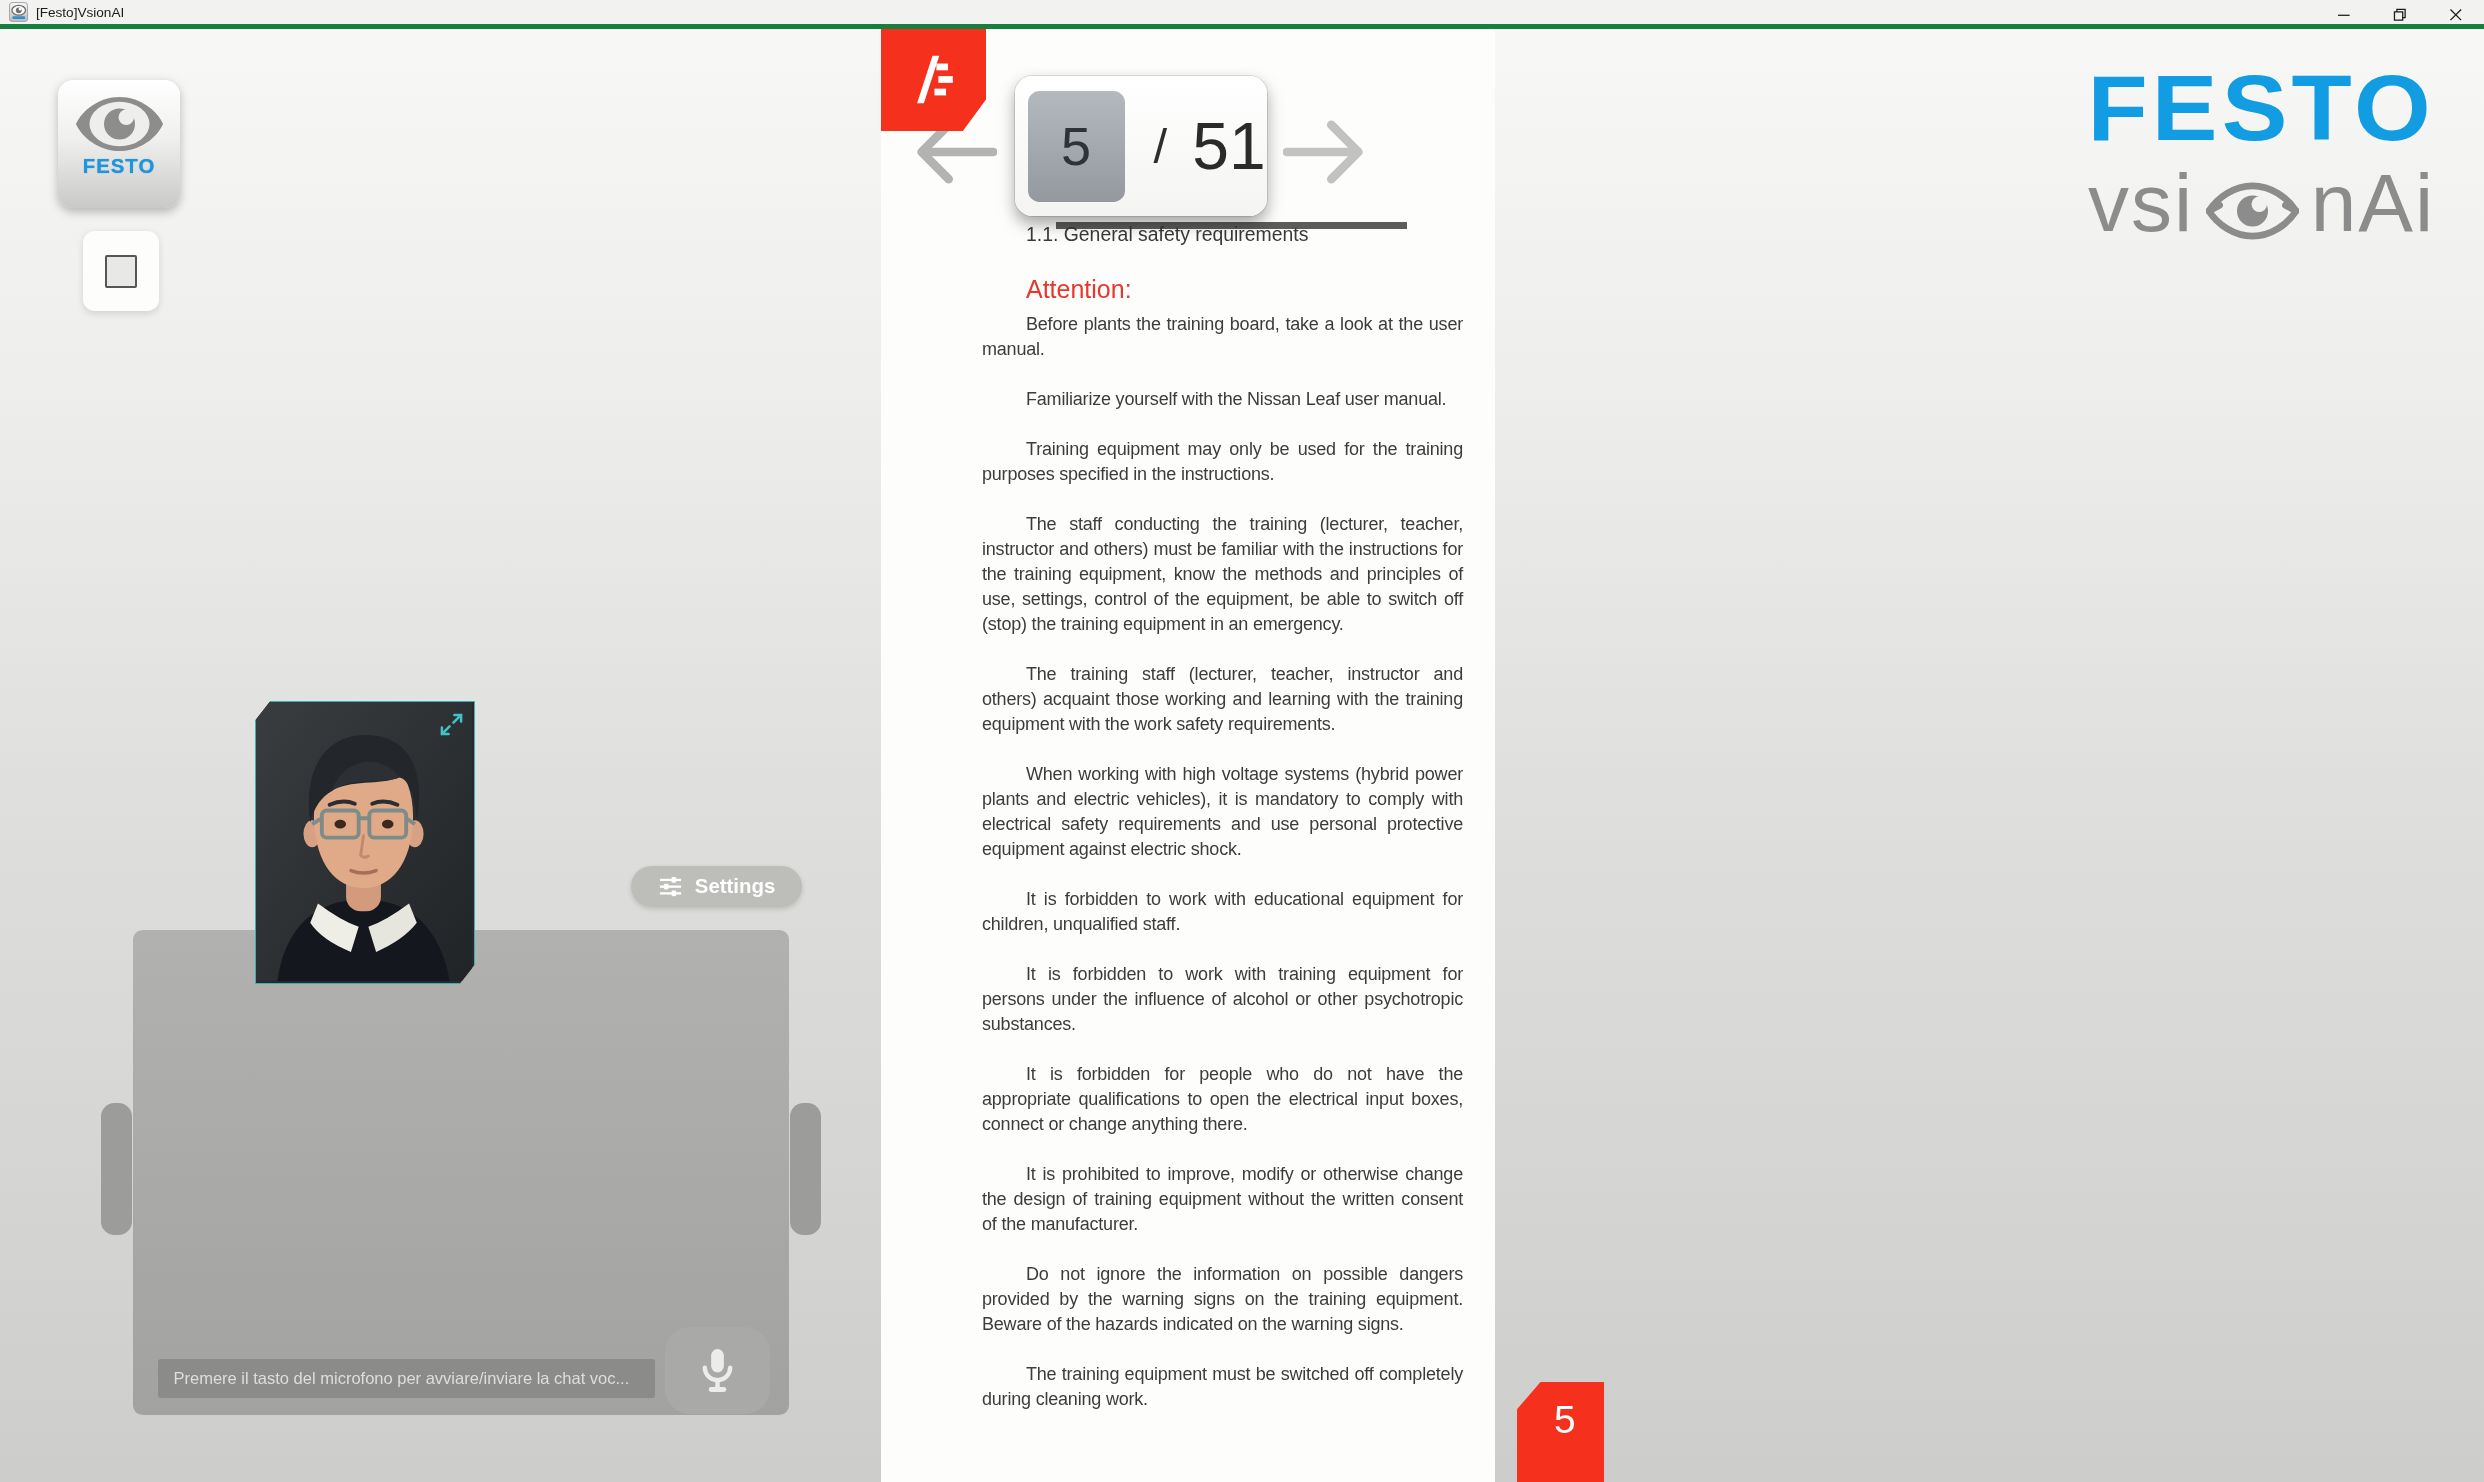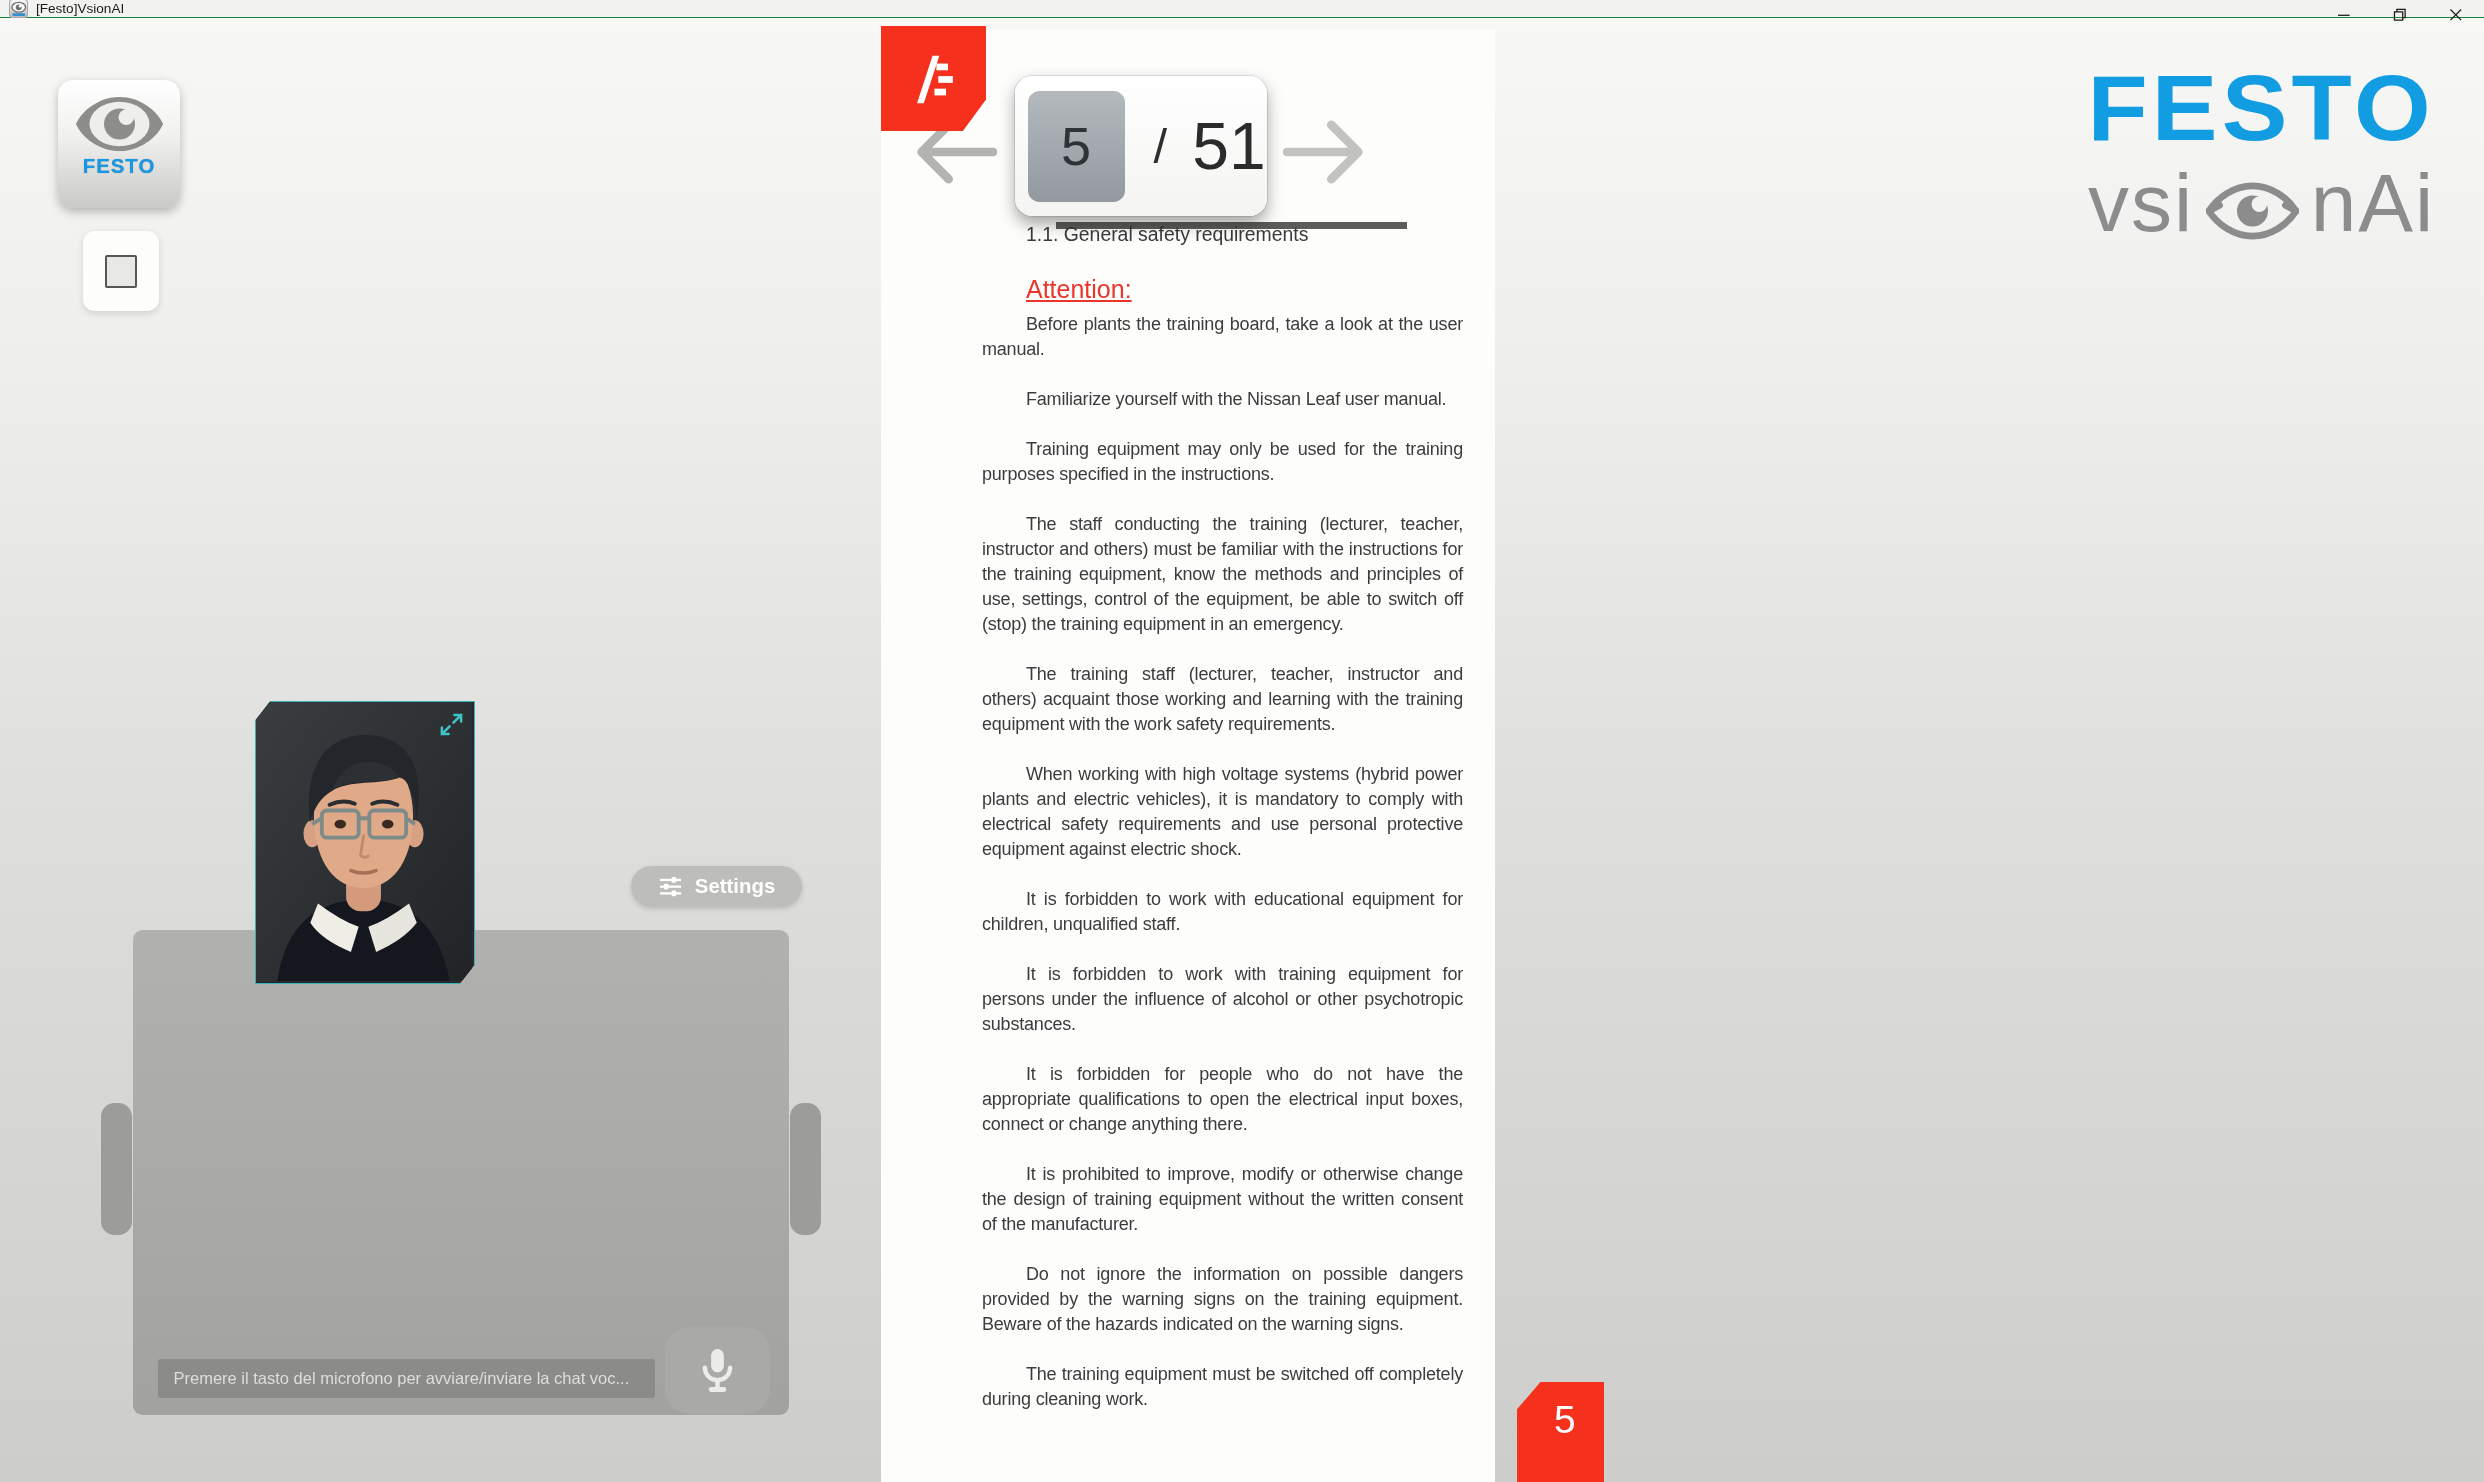--- a/index.html
+++ b/index.html
@@ -5,22 +5,22 @@
   * { margin:0; padding:0; box-sizing:border-box; }
   html,body { width:2484px; height:1483px; overflow:hidden; }
   body {
     font-family:"Liberation Sans", sans-serif;
     position:relative;
     background:linear-gradient(180deg,#f8f8f6 0%,#eeeeec 25%,#dededc 55%,#cdcdcb 100%);
   }
 
   
   .titlebar {
-    position:absolute; left:0; top:0; width:2484px; height:18px;
-    background:#f2f2f0; border-bottom:1px solid #15803d;
+    position:absolute; left:0; top:0; width:2484px; height:29px;
+    background:#f2f2f0; border-bottom:5px solid #15803d;
     display:flex; align-items:center; z-index:60;
   }
   .appicon { width:19.4px; height:19.4px; margin:0 7.8px 0 8.7px; border-radius:3.9px;
     background:linear-gradient(180deg,#fbfbfb,#b9b9b9); position:relative;
     box-shadow:0 0 0 1px #a8a8a8 inset; }
   .appicon svg { position:absolute; left:1px; top:1px; }
   .titletext { font-size:13.6px; color:#1c1c1c; }
   .wincontrols { position:absolute; right:0; top:0; height:29px; display:flex; }
   .winbtn { width:56px; height:29px; display:flex; align-items:center; justify-content:center; }
   .winbtn svg { display:block; }
@@ -90,21 +90,21 @@
     position:absolute; left:881px; top:29px; width:614px; height:1454px;
     background:#fdfdfc; z-index:5;
   }
   .doc-image-edge { position:absolute; left:175px; top:193px; width:351px; height:6.8px;
     background:#4a4a48; opacity:.9; }
   .doc-body {
     position:absolute; left:101px; top:194px; width:481px;
     color:#3c3c3c;
   }
   .doc-heading { font-size:19.4px; margin-left:44px; margin-bottom:29px; font-weight:400; color:#3a3a3a; }
-  .doc-attention { font-size:25px; color:#e8362c; margin-left:44px; margin-bottom:7.8px; font-weight:400;text-decoration:underline; }
+  .doc-attention { font-size:25px; color:#e8362c; margin-left:44px; margin-bottom:7.8px; font-weight:400; }
   .doc-body p {
     font-size:18px; line-height:25px; text-align:justify; text-indent:44px;
     margin-bottom:25px; color:#3c3c3c; letter-spacing:-0.2px;
   }
 
   
   .pager-box {
     position:absolute; left:1015px; top:76px; width:252px; height:140px;
     background:linear-gradient(180deg,#ffffff,#f4f4f2); border-radius:17.5px;
     box-shadow:0 7.8px 15.5px rgba(0,0,0,.35), 0 0 0 1px #e2e2e0; z-index:40;

